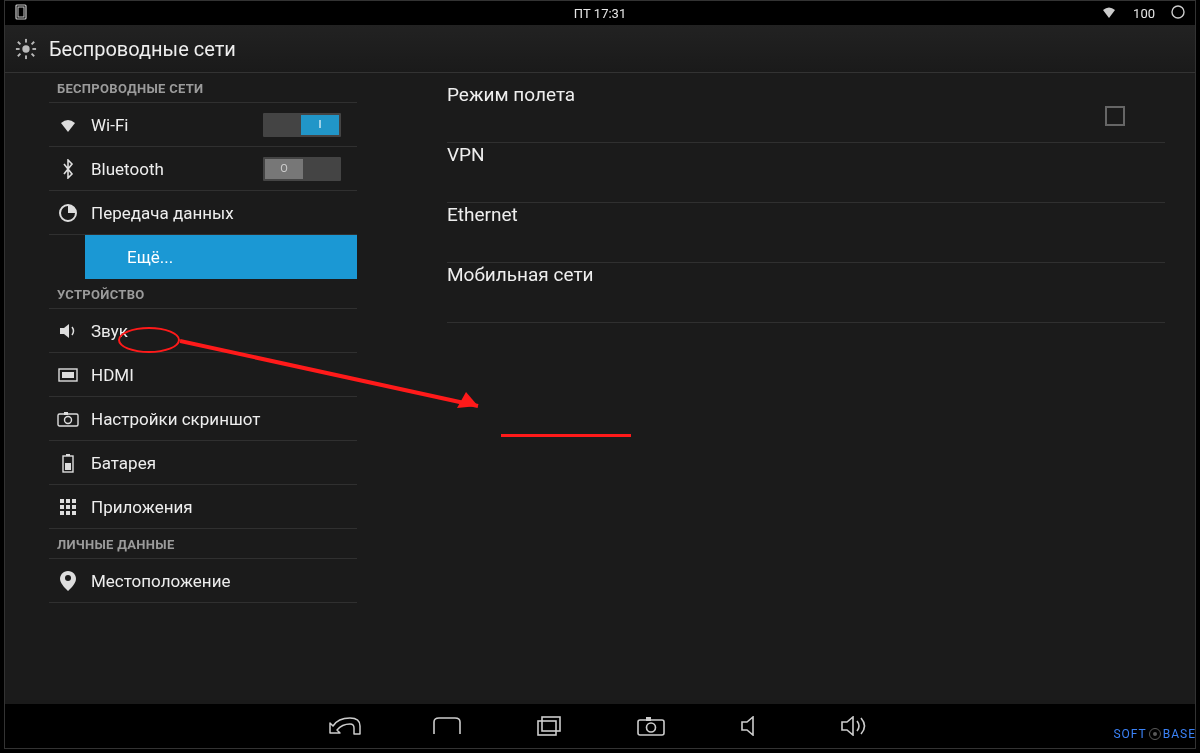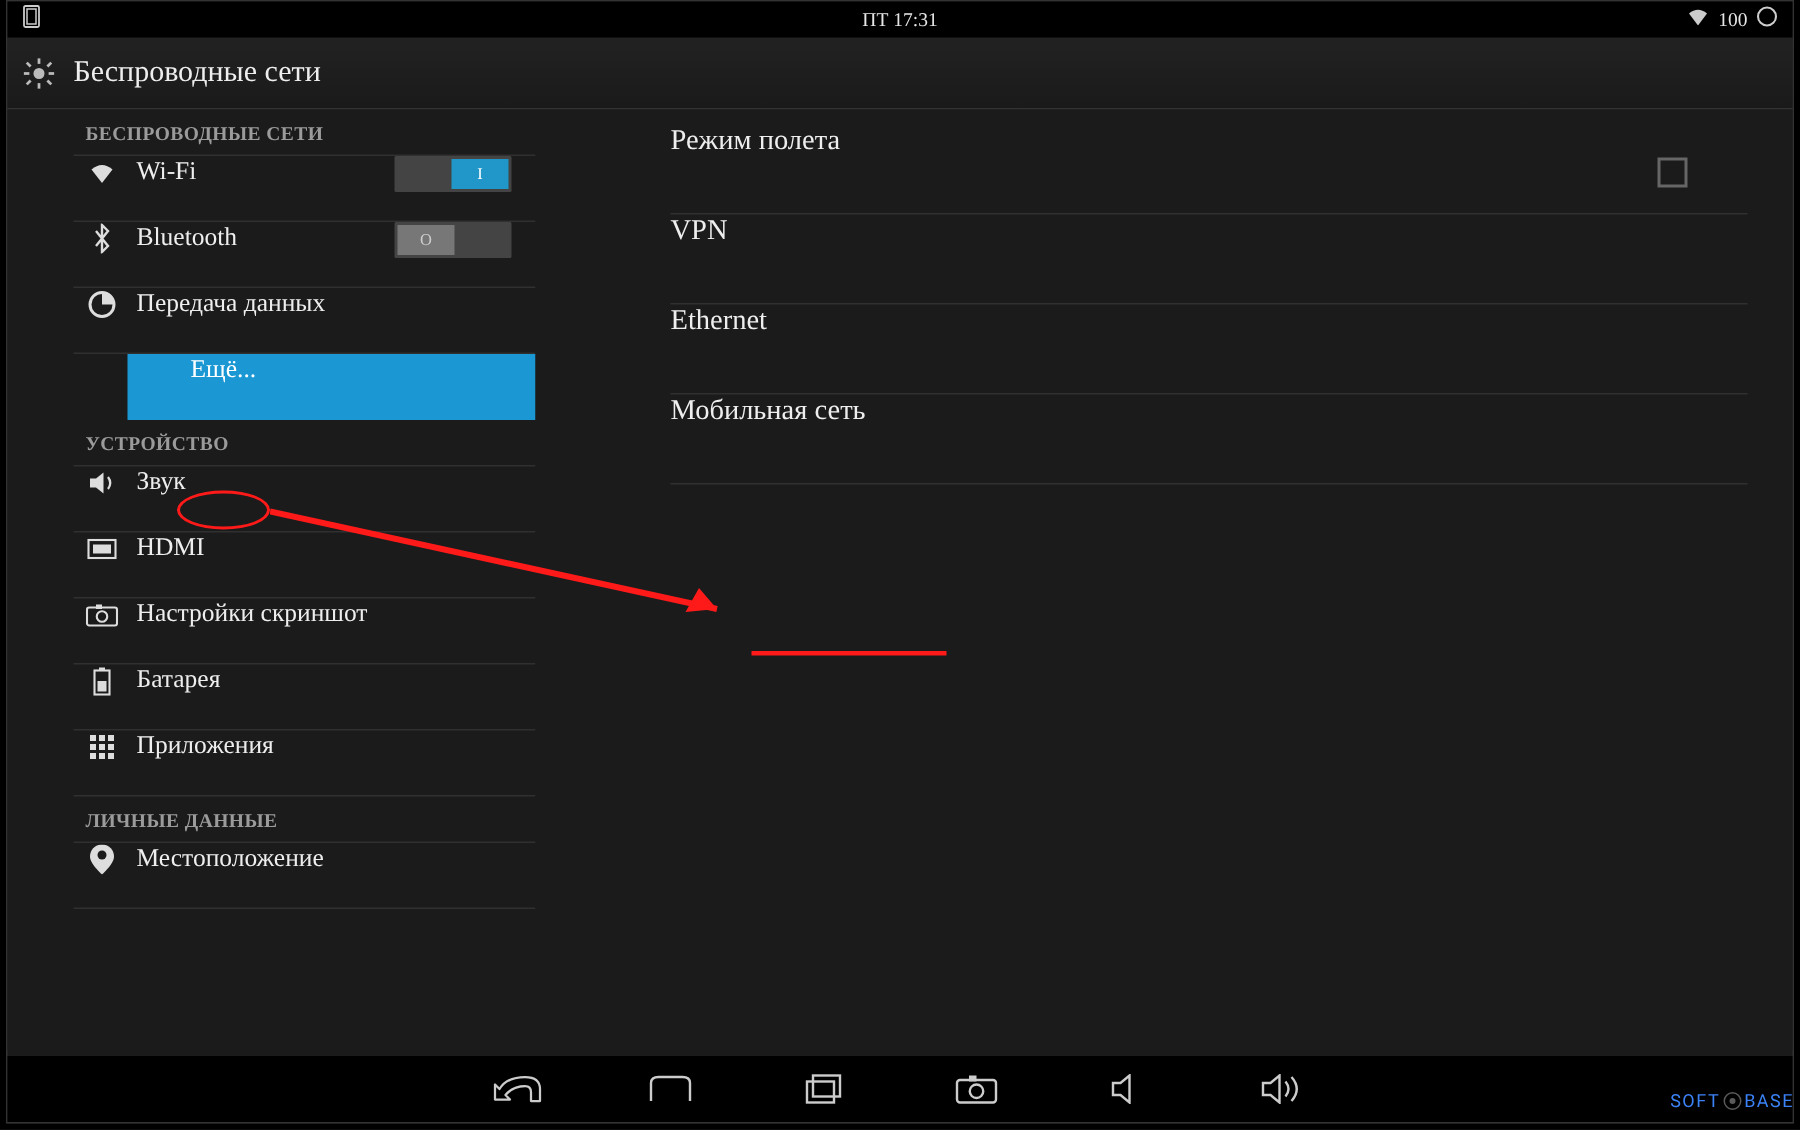--- a/index.html
+++ b/index.html
@@ -10,34 +10,33 @@
   font-family: Roboto, "Helvetica Neue", Arial, sans-serif;
   color: #e6e6e6;
   overflow: hidden;
   position: relative;
 }
 .frame {
   position: absolute;
   left: 4px; top: 0; right: 4px; bottom: 4px;
   background: #1a1a1a;
   border: 1px solid #333;
-  font-family: Liberation Serif, serif;
 }
 .statusbar {
   height: 24px;
   background: #000;
   display: flex;
   align-items: center;
   color: #e6e6e6;
   font-size: 13px;
   position: relative;
 }
 .statusbar .left-icon { margin-left: 8px; }
 .statusbar .center { position: absolute; left: 50%; transform: translateX(-50%); }
-.statusbar .right { position: absolute; right: 10px; display: flex; align-items: center; gap: 6px; }
+.statusbar .right { position: absolute; right: 10px; display: flex; align-items: center; gap: 16px; }
 .titlebar {
   height: 48px;
   background: linear-gradient(#222,#1a1a1a);
   border-bottom: 1px solid #333;
   display: flex;
   align-items: center;
   padding-left: 10px;
   gap: 12px;
 }
 .titlebar .title { font-size: 20px; font-weight: 400; color: #eee; }
@@ -56,20 +55,21 @@
 .section-header {
   color: #9b9b9b;
   font-size: 13px;
   font-weight: 700;
   padding: 8px 0 6px 8px;
   border-bottom: 1px solid #303030;
   letter-spacing: 0.3px;
 }
 .item {
   display: flex;
+  align-items: center;
   height: 44px;
   border-bottom: 1px solid #303030;
   padding-left: 8px;
   font-size: 17px;
   color: #eee;
   gap: 12px;
 }
 .item.selected {
   background: #1b98d4;
   color: #fff;
@@ -352,21 +352,21 @@
         <span>Режим полета</span>
         <span class="chk"></span>
       </div>
       <div class="row">
         <span>VPN</span>
       </div>
       <div class="row">
         <span>Ethernet</span>
       </div>
       <div class="row">
-        <span>Мобильная сеть</span>
+        <span>Мобильная сети</span>
       </div>
     </div>
   </div>
 
   <div class="navbar">
     <span class="navbtn">
       <svg width="34" height="22" viewBox="0 0 34 22">
           <path d="M32 11 Q32 3 22 3 Q10 3 5 11 L2 8 L2 18 L12 18 L9 15 Q14 9 22 9 Q26 9 26 13 L26 19 L32 19 Z" fill="none" stroke="#ccc" stroke-width="1.5" stroke-linejoin="round"></path>
         </svg>
     </span>

